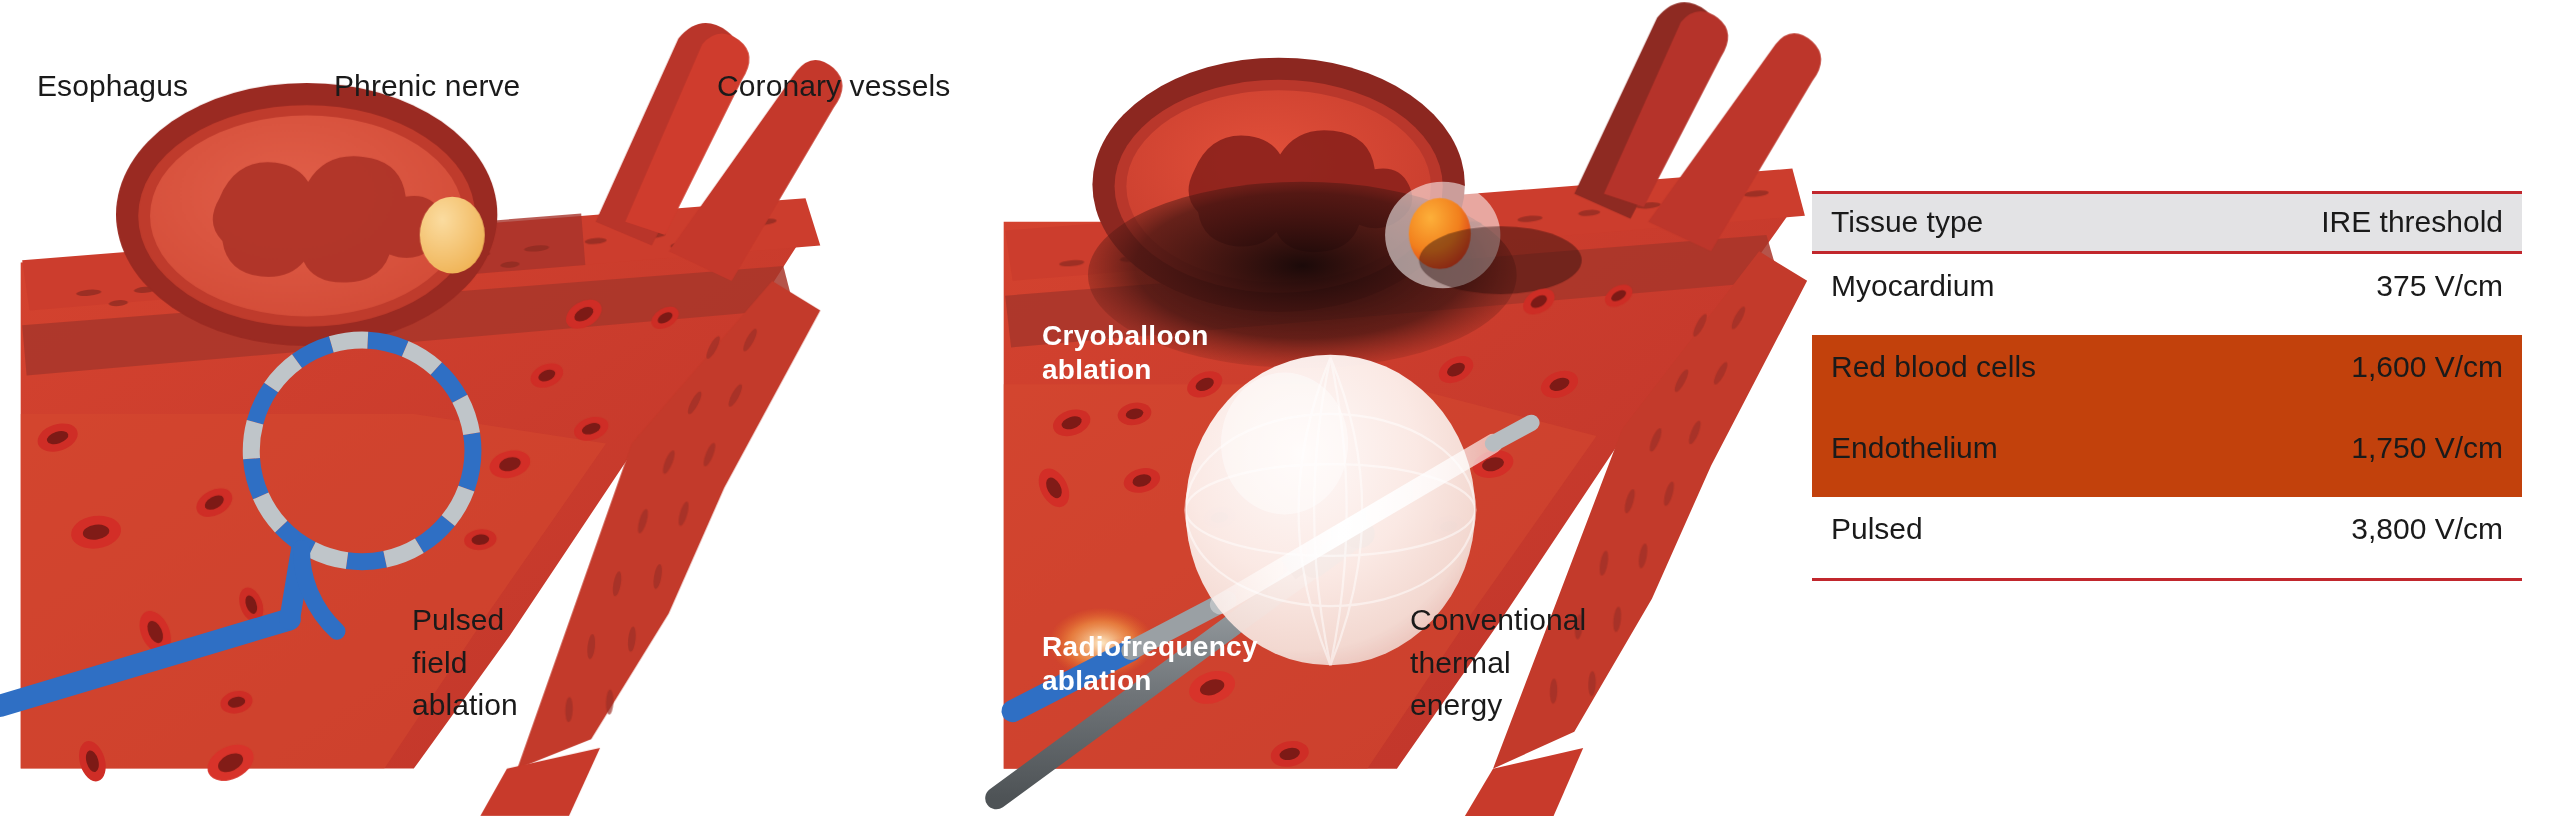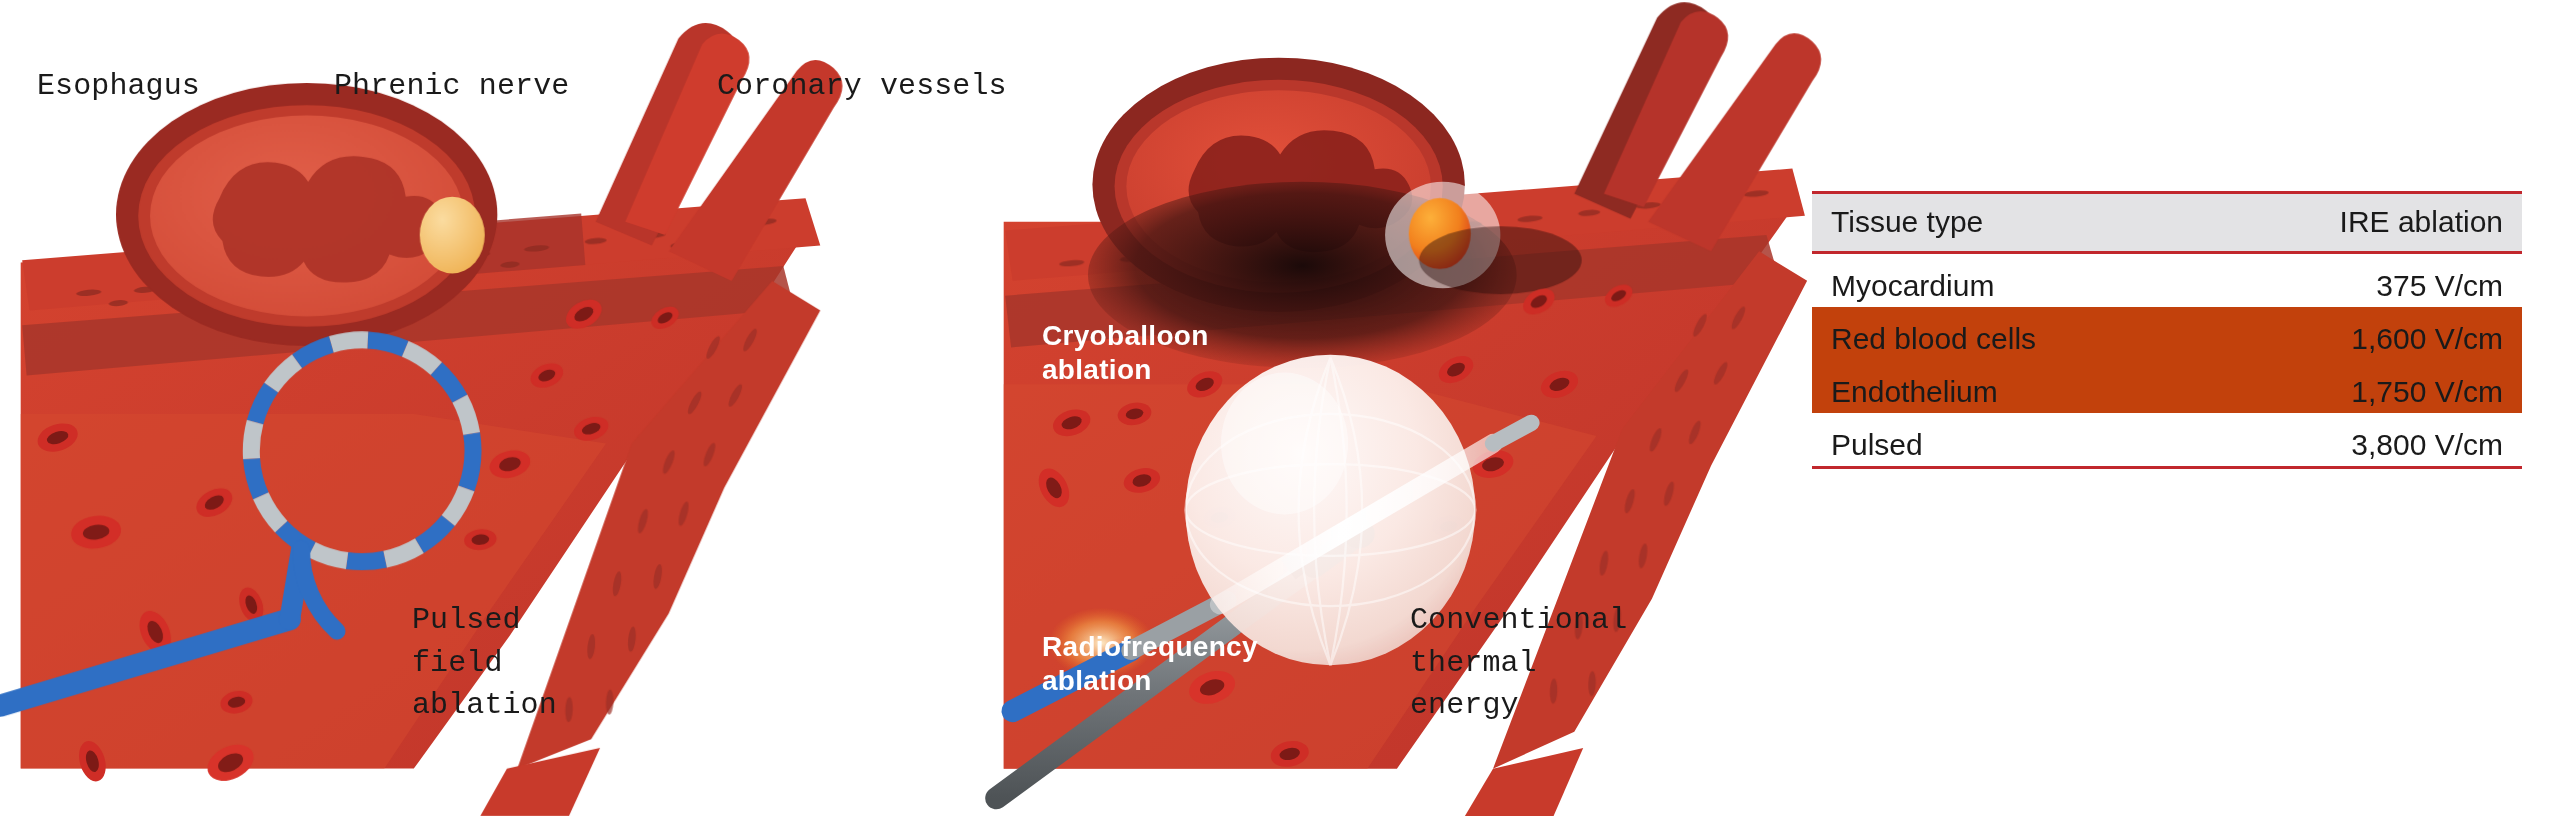--- a/index.html
+++ b/index.html
@@ -2,21 +2,21 @@
 <html style="font-size:12px"><head>
 <meta charset="utf-8">
 <style>
   html,body{margin:0;padding:0;background:#ffffff;}
   body{width:2576px;height:816px;position:relative;overflow:hidden;
        font-family:"Liberation Sans",sans-serif;color:#1a1a1a;}
 
   .figure{position:absolute;left:0;top:0;width:2576px;height:816px;}
 
   
-  .lbl{position:absolute;font-size:30px;color:#1a1a1a;white-space:pre;line-height:1.42;letter-spacing:0.1px;font-family:Liberation Mono, monospace;}
+  .lbl{position:absolute;font-size:30px;color:#1a1a1a;white-space:pre;line-height:1.42;letter-spacing:0.1px;}
   .lbl-esophagus{left:37px;top:65px;}
   .lbl-phrenic{left:334px;top:65px;}
   .lbl-coronary{left:673px;top:65px;margin-left:44px;}
   .lbl-pfa{left:412px;top:599px;}
   .lbl-conv{left:1410px;top:599px;}
 
   .lbl-white{position:absolute;font-size:28px;font-weight:bold;color:#ffffff;
              white-space:pre;line-height:1.22;letter-spacing:0.3px;}
   .lbl-cryo{left:1042px;top:319px;}
   .lbl-rf{left:1042px;top:630px;}
@@ -32,21 +32,21 @@
   #ire-table{position:absolute;left:1812px;top:191px;width:710px;}
   #ire-table table{border-collapse:collapse;width:100%;table-layout:fixed;}
   #ire-table th,#ire-table td{font-size:30px;font-weight:normal;color:#1a1a1a;
       padding:11px 19px 12.6px 19px;line-height:1.1;}
   #ire-table th:first-child,#ire-table td:first-child{text-align:left;}
   #ire-table th:last-child,#ire-table td:last-child{text-align:right;}
   #ire-table thead tr{background:#e3e3e5;}
   #ire-table thead{border-top:3.7px solid #c1272d;border-bottom:3.7px solid #c1272d;padding-left:32px;}
   #ire-table tbody tr.shaded{background:#c2410c;}
   #ire-table tbody{border-bottom:3.7px solid #c1272d;}
-  #ire-table tbody td{padding-top:15px;padding-bottom:5px;}
+  #ire-table tbody td{padding-top:15px;padding-bottom:33px;}
 </style>
 </head>
 <body>
 
 <div class="figure">
 
   <div class="panel" id="panel-pfa">
     <svg width="872" height="816" viewBox="0 0 1180 1104" xmlns="http://www.w3.org/2000/svg">
       <defs>
         <linearGradient id="wallA" x1="0" y1="0" x2="1" y2="1">
@@ -438,21 +438,21 @@
 
   <div class="lbl lbl-conv">Conventional
 thermal
 energy</div>
 
   <div id="ire-table">
     <table>
       <thead>
         <tr>
           <th>Tissue type</th>
-          <th>IRE ablation</th>
+          <th>IRE threshold</th>
         </tr>
       </thead>
       <tbody>
         <tr>
           <td>Myocardium</td>
           <td>375 V/cm</td>
         </tr>
         <tr class="shaded">
           <td>Red blood cells</td>
           <td>1,600 V/cm</td>

